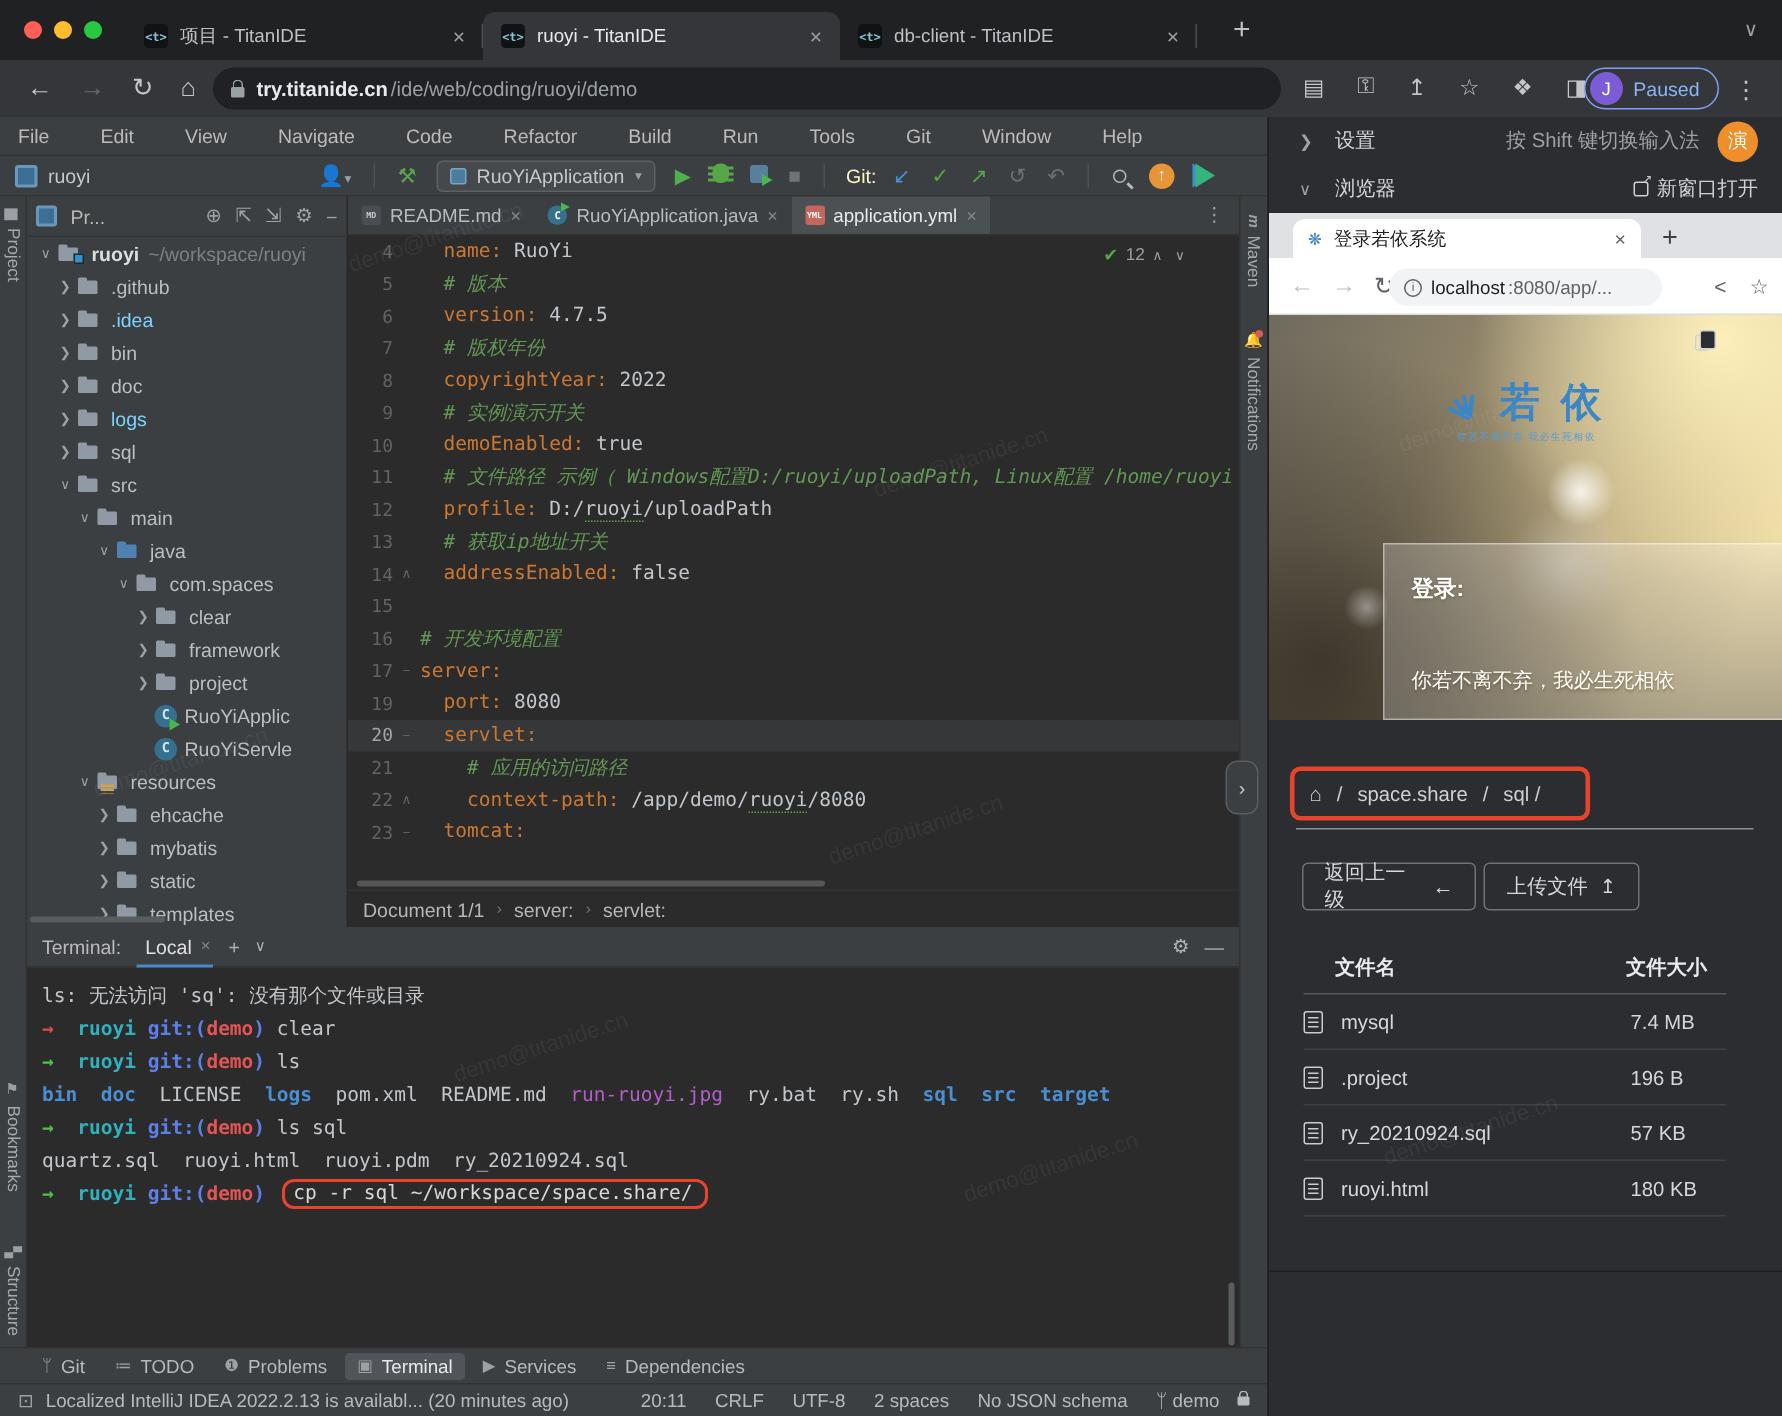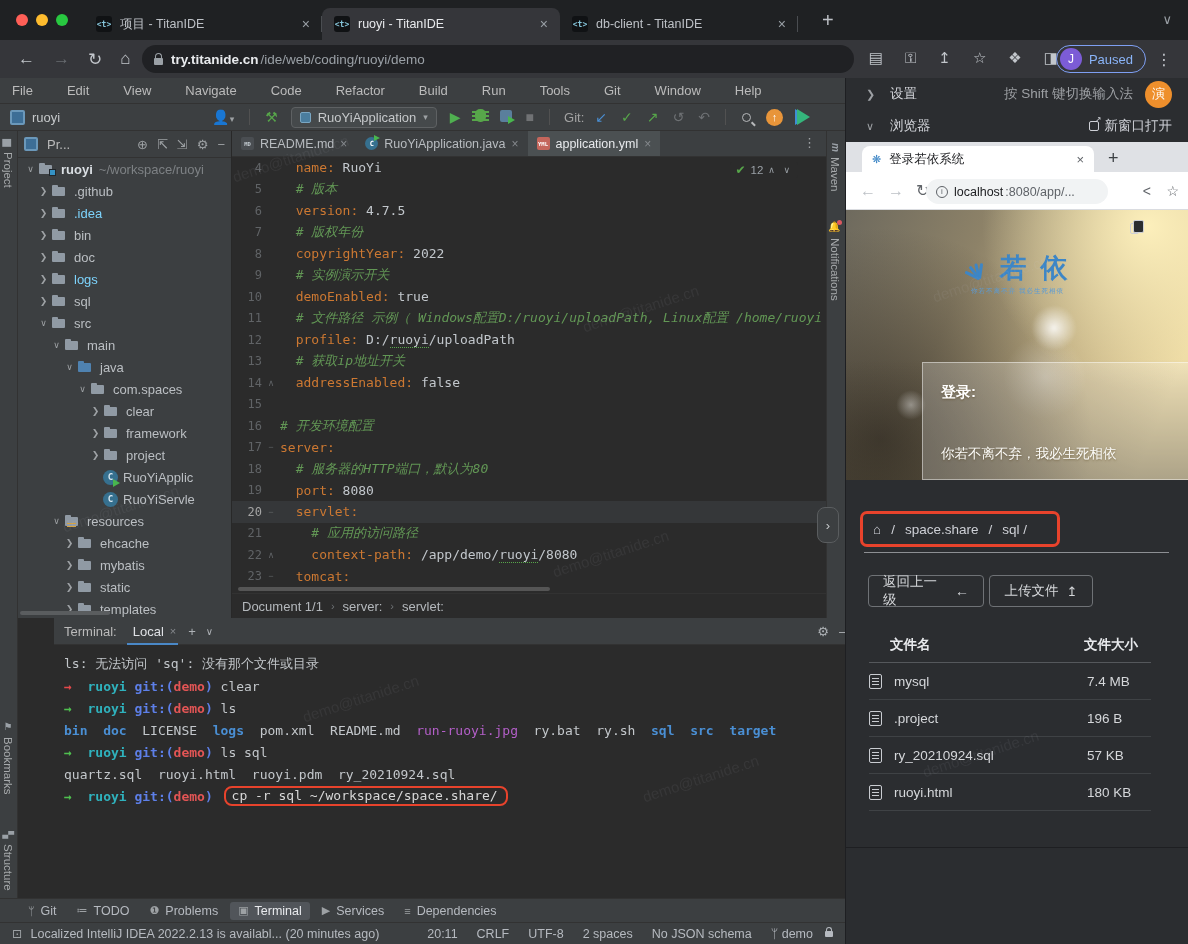--- a/index.html
+++ b/index.html
@@ -53,21 +53,21 @@
   .tbi{margin:0 7px;font-size:14px;}
   .runcfg{display:flex;align-items:center;gap:7px;background:#45494b;border:1px solid #5e6163;border-radius:4px;
     height:21px;padding:0 8px;margin:0 6px;color:#c5c8ca;}
   .rcic{width:11px;height:11px;background:#4a7d9e;border:1px solid #7aa6c2;border-radius:2px;}
   .playg{color:#4faf50;} .stopg{color:#707274;}
   .bugic{width:11px;height:13px;background:#57a64a;border-radius:5px;position:relative;display:inline-block;}
   .bugic::before{content:'';position:absolute;left:-3px;top:2px;width:17px;height:1.6px;background:#57a64a;box-shadow:0 4px 0 #57a64a,0 8px 0 #57a64a;}
   .covic{width:12px;height:12px;background:#5a7f9c;border-radius:2px;position:relative;display:inline-block;}
   .covic::after{content:'';position:absolute;right:-3px;bottom:-2px;border-left:7px solid #49b64e;
     border-top:4px solid transparent;border-bottom:4px solid transparent;}
-  .gitlbl{color:#a3a3a3;margin:0 4px 0 6px;}
+  .gitlbl{color:#fef9c3;margin:0 4px 0 6px;}
   .searchic{width:9px;height:9px;border:1.6px solid #b6b8ba;border-radius:50%;position:relative;display:inline-block;margin:0 8px;}
   .searchic::after{content:'';position:absolute;left:8px;top:9px;width:5px;height:1.6px;background:#b6b8ba;transform:rotate(45deg);}
   .orangeup{width:17px;height:17px;border-radius:50%;background:#e8953a;color:#fff;display:flex;align-items:center;
     justify-content:center;font-size:11px;margin:0 7px;}
   .titanplay{width:0;height:0;border-left:13px solid #35b57c;border-top:8px solid transparent;
     border-bottom:8px solid transparent;margin:0 7px;filter:drop-shadow(-2px 0 0 #3f8fd4);}
 
   
   #leftstripe{left:0;top:131px;width:18px;height:767px;background:#3c3f41;border-right:1px solid #323232;}
   #rightstripe{left:826px;top:131px;width:19px;height:767px;background:#3c3f41;border-left:1px solid #323232;}
@@ -133,21 +133,21 @@
     background:#2b2b2b;padding:1px 5px;border-radius:3px;}
   .inspcheck{color:#57a64a;font-size:12px;}
   .inspnum{color:#9aa0a6;font-size:11.5px;}
   .inspnav{color:#9aa0a6;font-size:9px;letter-spacing:3px;}
   .edhscroll{position:absolute;left:6px;bottom:2px;width:312px;height:4px;background:#555;border-radius:2px;}
   #breadcrumbbar{left:232px;top:593px;width:594px;height:25px;background:#2b2b2b;border-top:1px solid #323232;
     display:flex;align-items:center;gap:8px;padding-left:10px;color:#b4b8bc;}
   .bcsep{color:#6f7376;font-size:11px;}
 
   
-  #terminal{left:18px;top:618px;width:808px;height:287px;background:#2b2b2b;margin-left:36px;}
+  #terminal{left:18px;top:618px;width:808px;height:287px;background:#2b2b2b;}
   .termhead{height:27px;background:#3c3f41;border-bottom:1px solid #323232;display:flex;align-items:center;
     padding:0 10px;gap:10px;}
   .ttab{position:relative;color:#dfe1e5;padding:0 2px 0 6px;height:27px;display:flex;align-items:center;gap:6px;}
   .ttab::after{content:'';position:absolute;left:0;bottom:0;width:100%;height:2px;background:#4a88c7;}
   .ttabx{color:#85898d;font-size:11px;}
   .thic{color:#aeb2b6;font-size:13px;}
   .termbody{padding:8px 0 0 10px;}
   .tl{height:22px;display:flex;align-items:center;white-space:pre;font:13px "DejaVu Sans Mono",monospace;}
   .t-p{color:#c3c7cb;} .t-ag{color:#4fbf4f;font-weight:bold;} .t-ar{color:#e3484a;font-weight:bold;}
   .t-h{color:#2fb2bd;font-weight:bold;} .t-gb{color:#5d7fe8;font-weight:bold;} .t-br{color:#e35555;font-weight:bold;}
@@ -574,25 +574,20 @@
           <span class="ln">16</span>
           <span class="fold"></span>
           <span class="ct"><span class="seg-c"># 开发环境配置</span></span>
         </div>
         <div class="cl">
           <span class="ln">17</span>
           <span class="fold">−</span>
           <span class="ct"><span class="seg-k">server:</span></span>
         </div>
         <div class="cl">
-          <span class="ln">18</span>
-          <span class="fold"></span>
-          <span class="ct">  <span class="seg-c"># 服务器的HTTP端口，默认为80</span></span>
-        </div>
-        <div class="cl">
           <span class="ln">19</span>
           <span class="fold"></span>
           <span class="ct">  <span class="seg-k">port:</span><span class="seg-v"> 8080</span></span>
         </div>
         <div class="cl current">
           <span class="ln">20</span>
           <span class="fold">−</span>
           <span class="ct">  <span class="seg-k">servlet:</span></span>
         </div>
         <div class="cl">

